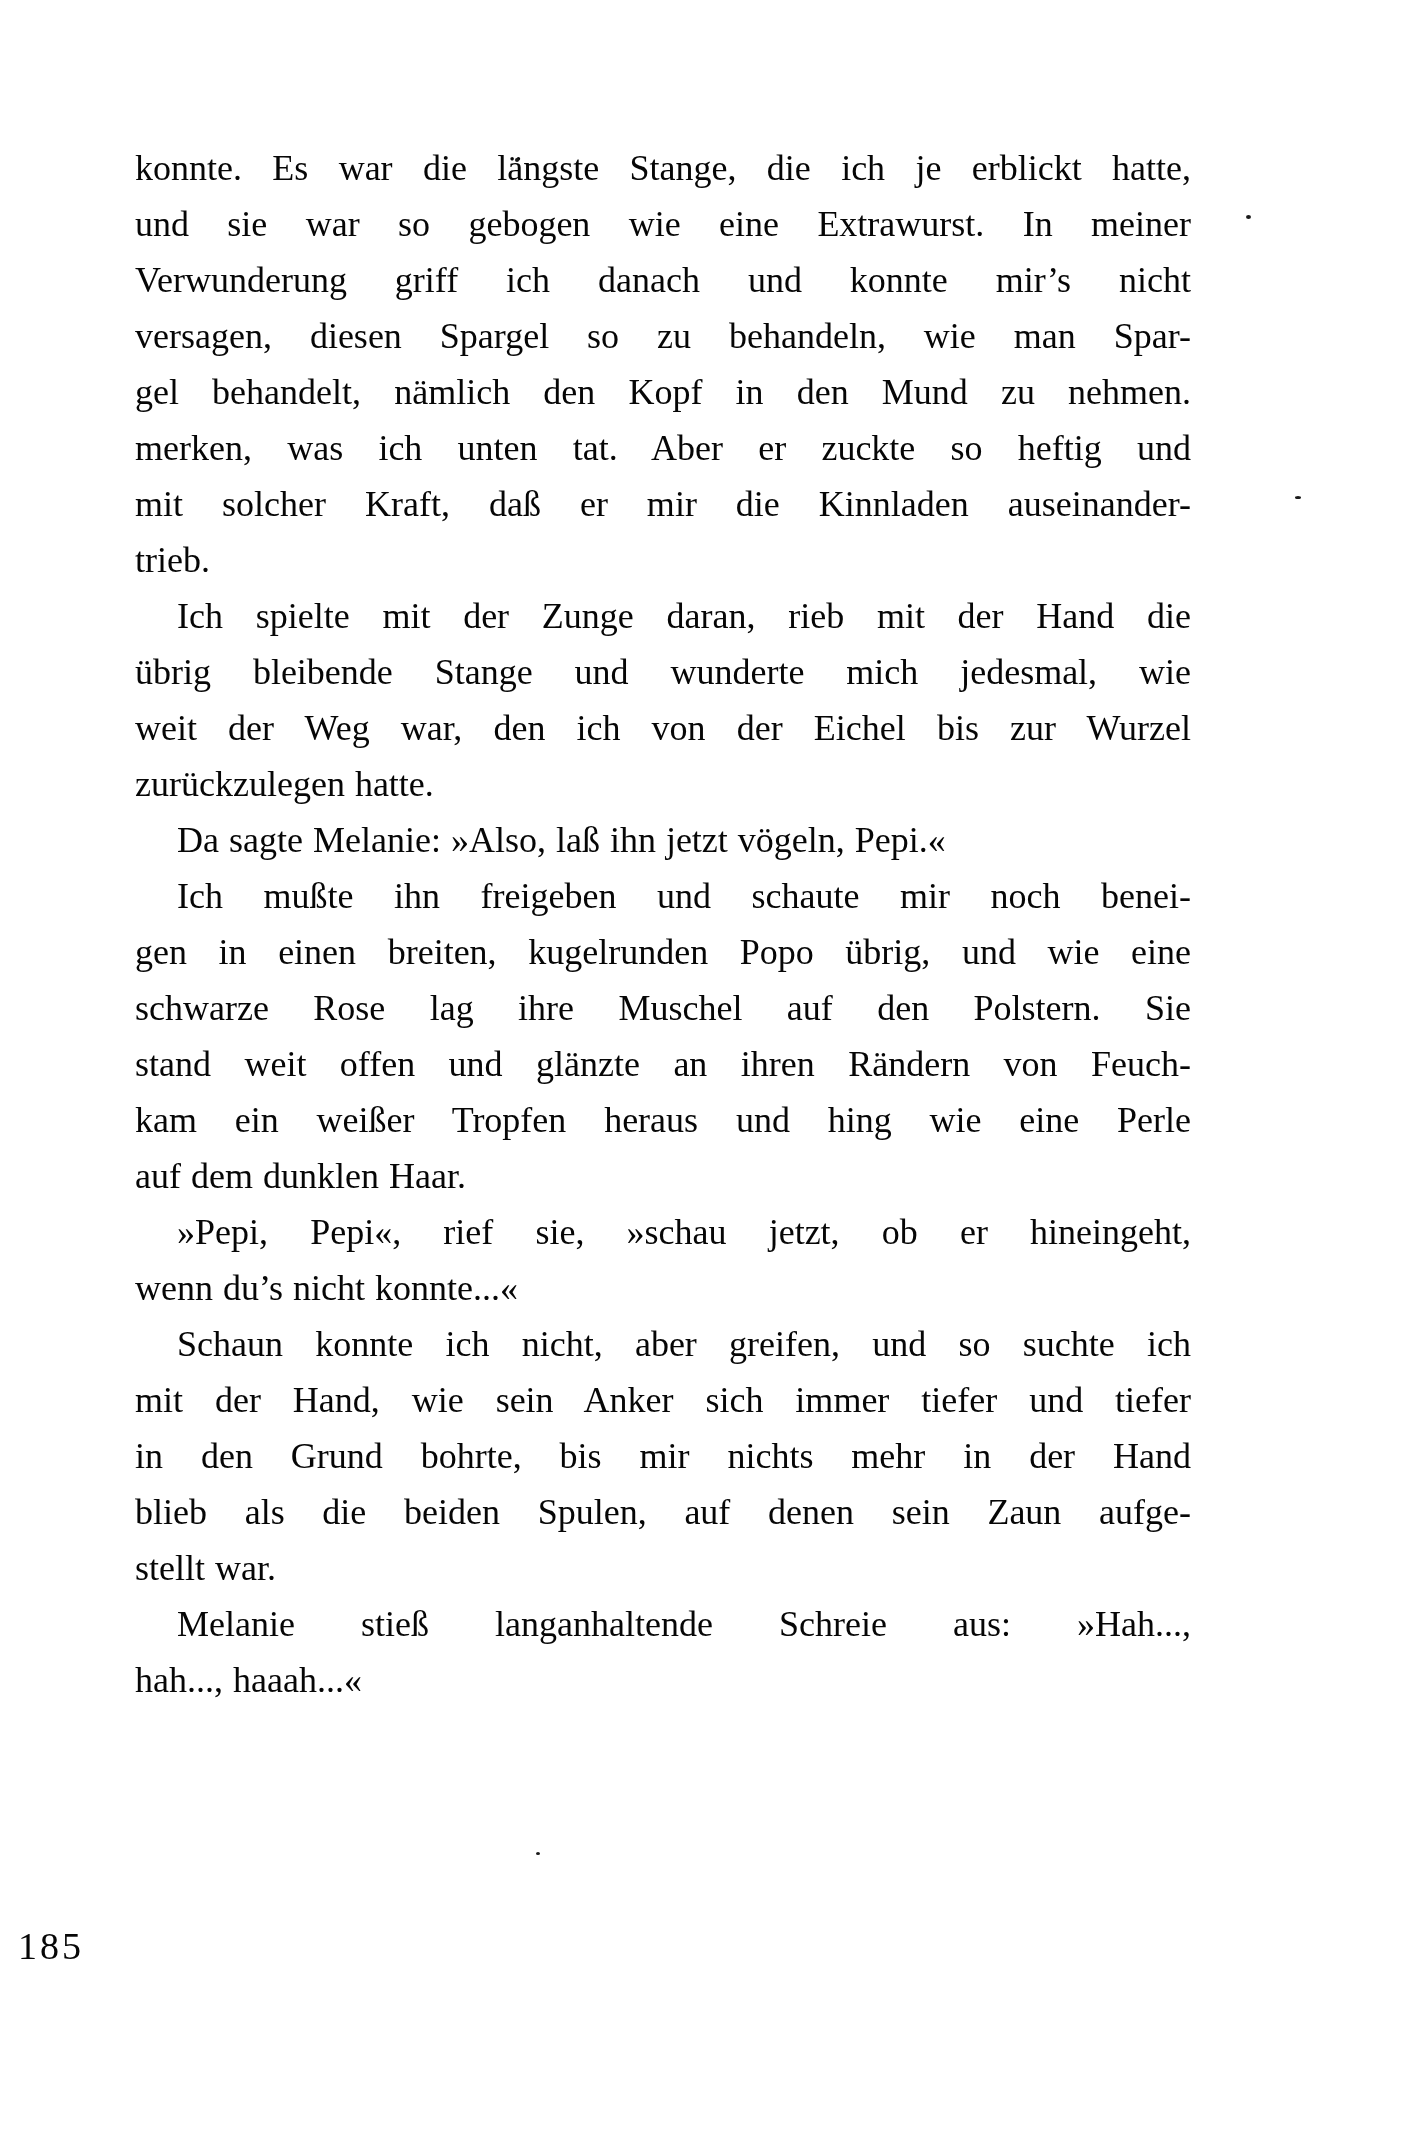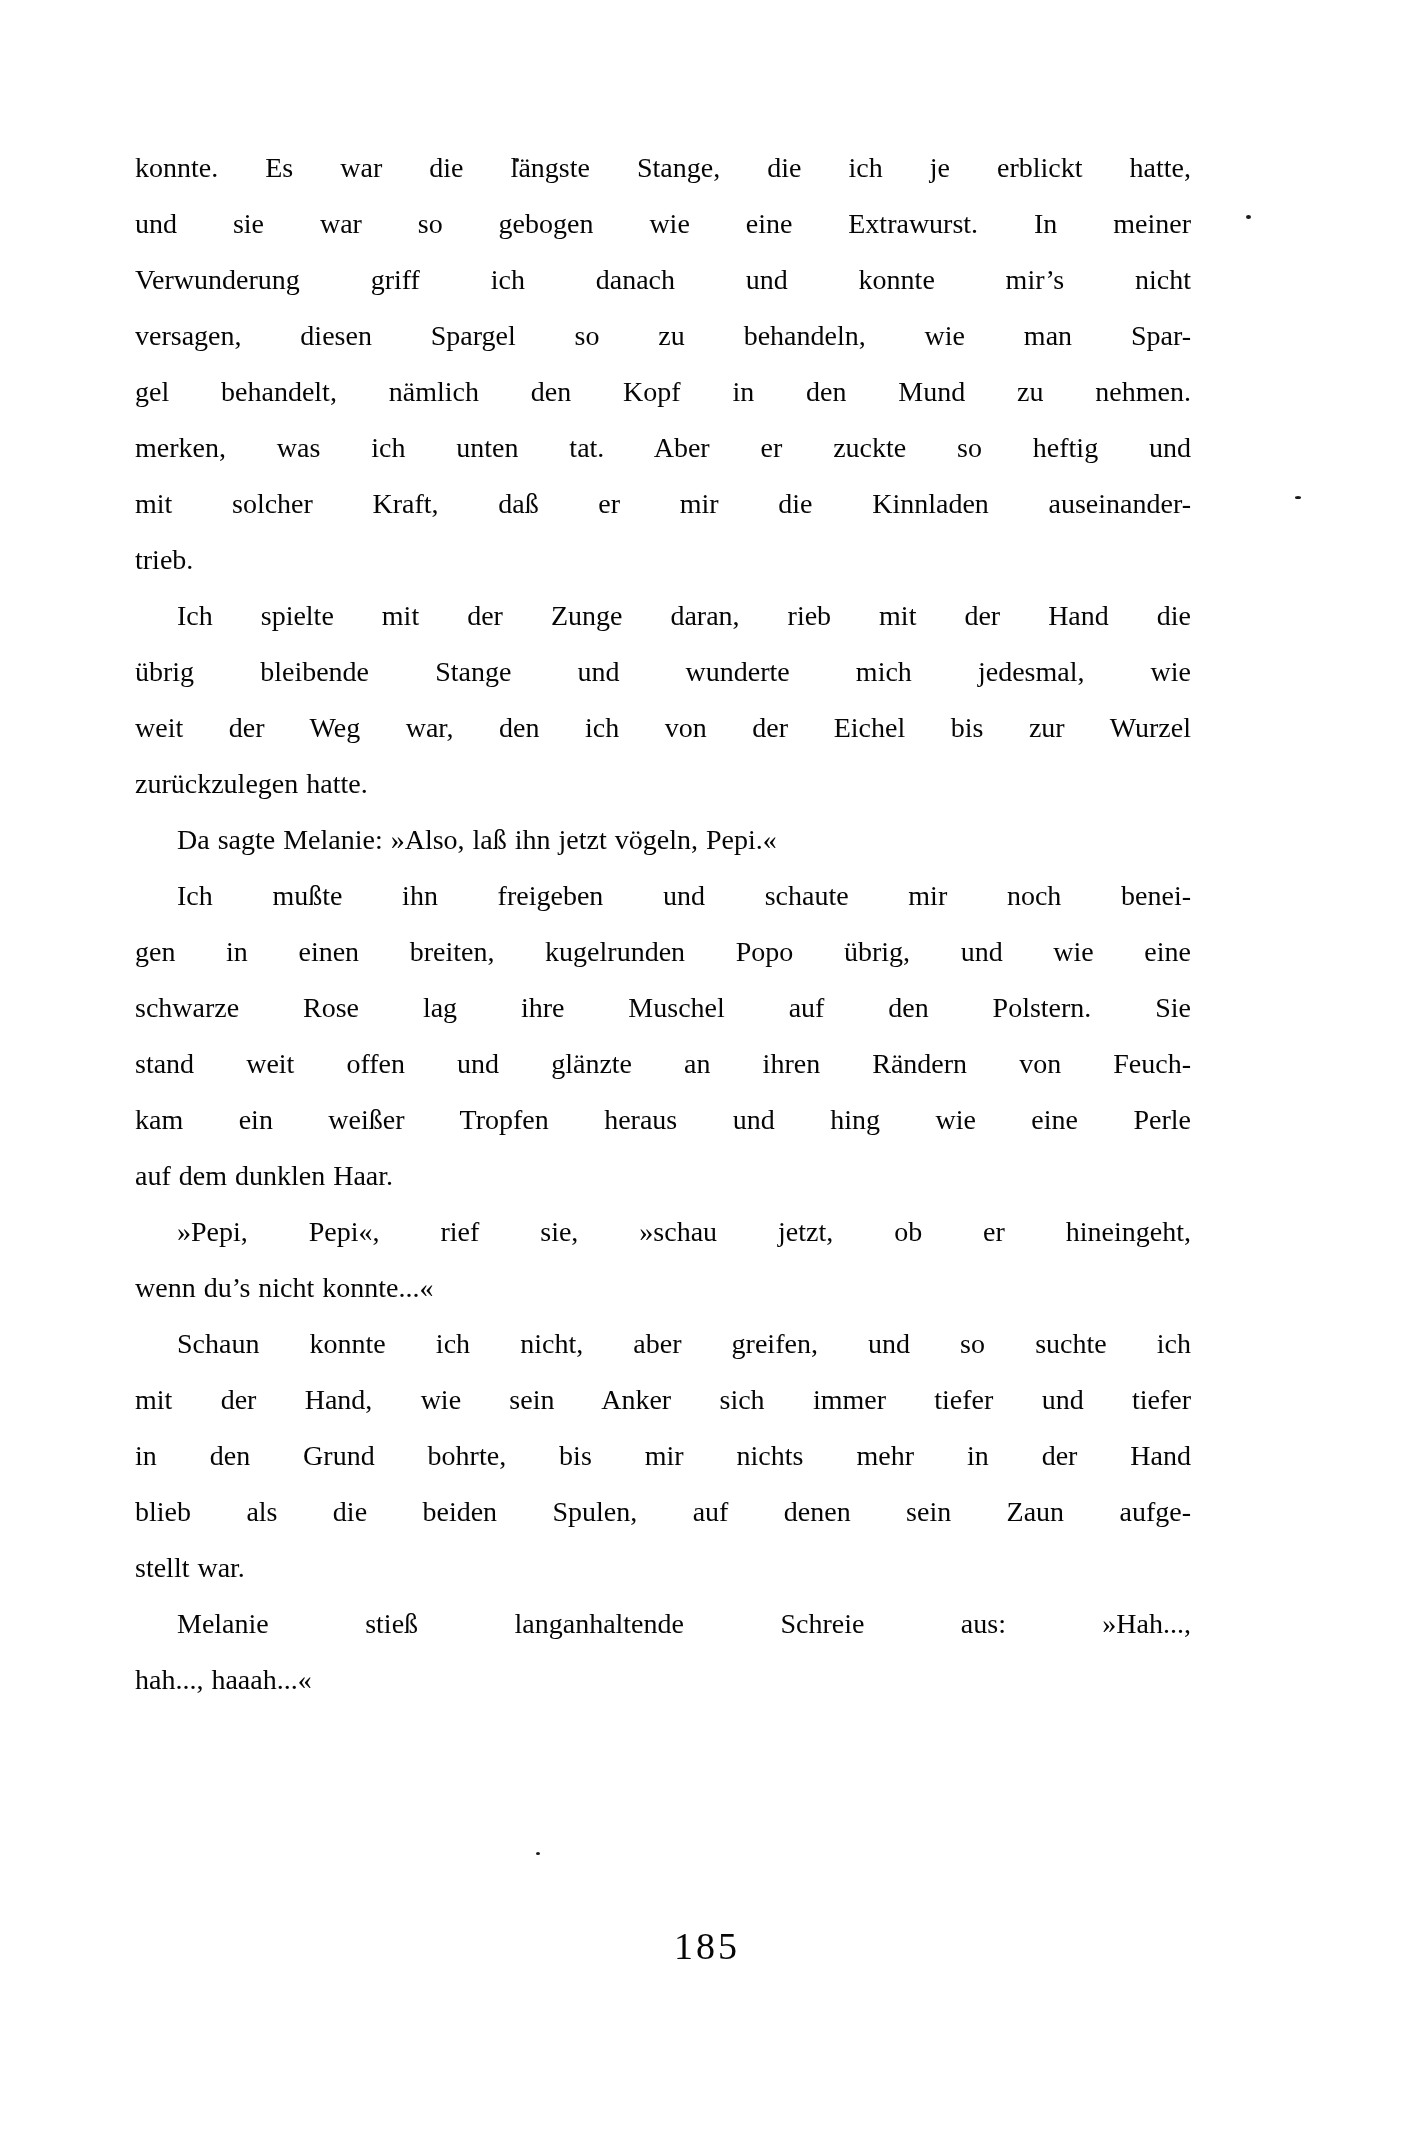--- a/index.html
+++ b/index.html
@@ -19,40 +19,39 @@
     inset: 0;
     background: #ffffff;
   }
   .textblock {
     position: absolute;
     left: 135px;
     top: 140px;
     width: 1056px;
   }
   .line {
-    font-size: 28px;
+    font-size: 36px;
     line-height: 56px;
     height: 56px;
     overflow: hidden;
     text-align: justify;
     text-align-last: justify;
     word-spacing: 1px;
   }
   .line.indent {
     padding-left: 42px;
   }
   .line.end {
     text-align-last: left;
   }
   .page-number {
     position: absolute;
-    left: 12px;
+    left: 18px;
     top: 1924px;
     width: 1390px;
-    text-align: center;
     font-size: 38px;
     letter-spacing: 3px;
     font-variant-numeric: oldstyle-nums;
     color: #060606;
   }
   .speck {
     position: absolute;
     background: #1a1a1a;
     border-radius: 50%;
   }

